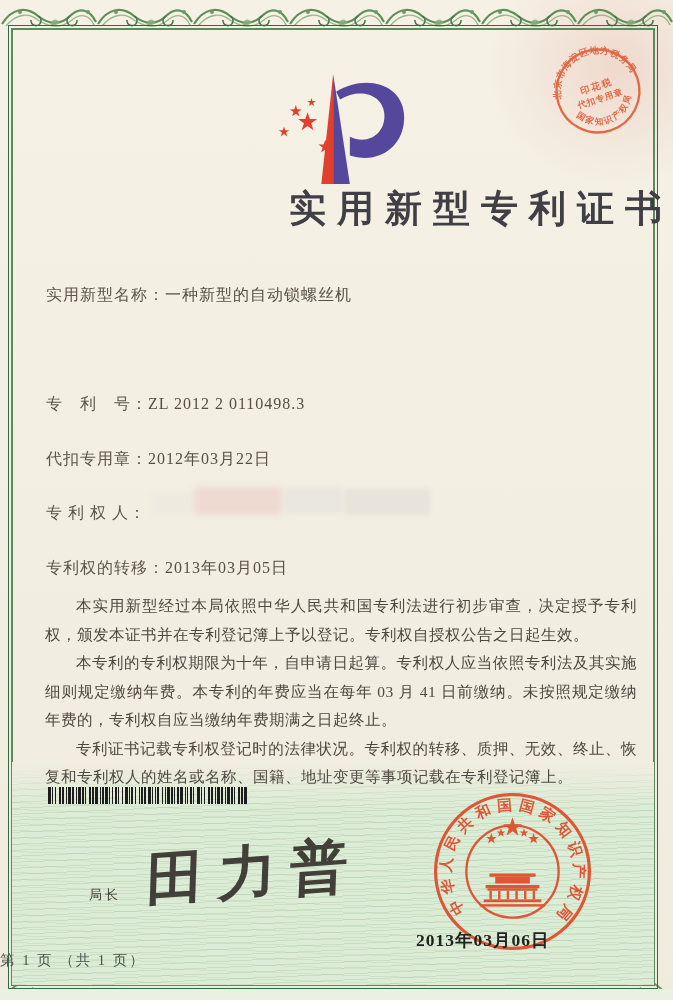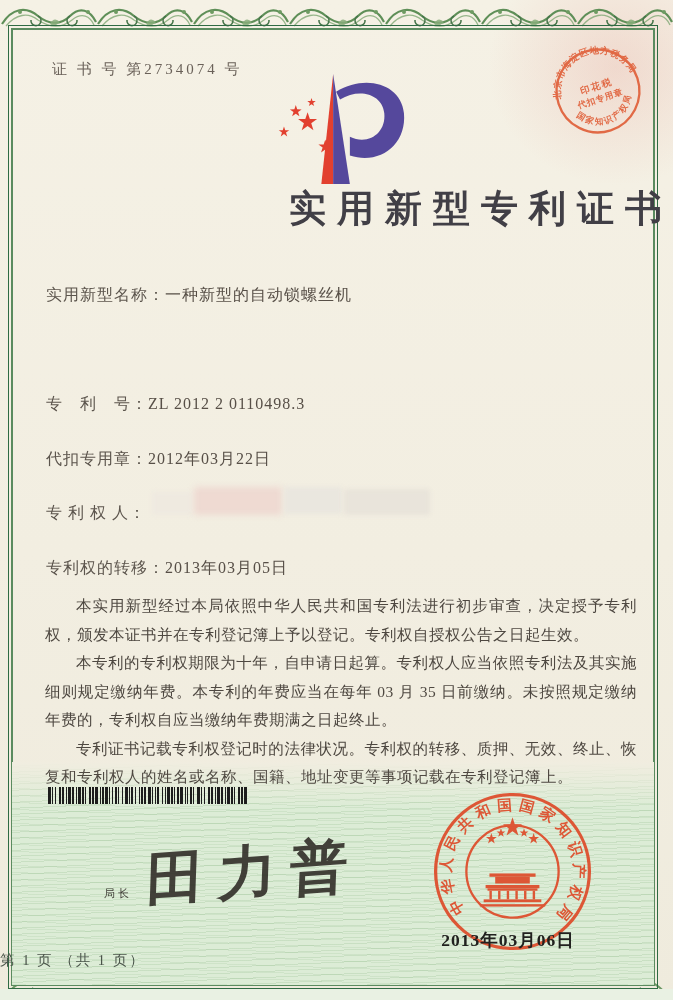--- a/index.html
+++ b/index.html
@@ -39,28 +39,28 @@
   .bb3{left:284px;top:487px;width:58px;height:27px;background:rgba(233,230,222,.92);filter:blur(2px);}
   .bb4{left:344px;top:489px;width:86px;height:26px;background:rgba(231,227,218,.88);filter:blur(2px);}
   .body-text{position:absolute;left:45px;width:592px;top:592px;font-size:15.5px;line-height:28.5px;
     color:#4e4841;text-align:justify;}
   .body-text p{margin:0;text-indent:2em;letter-spacing:.5px;}
   .footer{position:absolute;left:0;right:0;top:951px;text-align:left;font-size:14.5px;
     color:#4a544a;letter-spacing:2px;}
   
   .barcode{position:absolute;left:48px;top:787px;}
   
-  .sig-label{position:absolute;left:104px;top:886px;font-size:11px;color:#3d3a34;letter-spacing:3px;}
+  .sig-label{position:absolute;left:89px;top:886px;font-size:13px;color:#3d3a34;letter-spacing:3px;}
   .sig-name{position:absolute;left:146px;top:834px;font-size:58px;color:#2d2924;
     letter-spacing:14px;transform:rotate(-4deg) skewX(-6deg);font-weight:700;opacity:.88;}
   
   .tax-stamp{position:absolute;left:544px;top:37px;width:108px;height:108px;
     transform:rotate(-18deg);opacity:.92;}
   .grant-seal{position:absolute;left:426px;top:785px;width:173px;height:173px;opacity:.92;}
-  .seal-date{position:absolute;left:416px;top:928px;width:184px;text-align:center;
+  .seal-date{position:absolute;left:416px;top:928px;width:184px;text-align:left;
     font-size:17.5px;font-weight:700;color:#21211f;letter-spacing:1px;}
   .logo{position:absolute;left:262px;top:70px;width:160px;height:118px;}
   .bottom-strip{position:absolute;left:0;right:0;bottom:0;height:11px;background:#e9f1e3;}
 </style>
 </head>
 <body>
 
 <div class="page">
 
   <div class="stain-tr"></div>
@@ -97,21 +97,20 @@
     <path d="M50,26 q8,-6 14,2 q-8,6 -14,-2" fill="#86ab79" opacity=".8"></path>
   </svg>
 
   <div class="frame-outer">
     <div class="frame-inner"></div>
   </div>
 
   <div class="green-zone"></div>
   <div class="bottom-strip"></div>
 
-  <div class="cert-no">证 书 号 第2734074 号</div>
 
   <svg class="tax-stamp" viewBox="0 0 120 120" xmlns="http://www.w3.org/2000/svg" xmlns:xlink="http://www.w3.org/1999/xlink">
     <circle cx="60" cy="60" r="46" fill="none" stroke="#e0603a" stroke-width="2.6"></circle>
     <defs>
       <path id="taxArcTop" d="M18,60 A42,42 0 1 1 102,60"></path>
       <path id="taxArcBot" d="M23,60 A37,37 0 0 0 97,60"></path>
     </defs>
     <text font-size="10" fill="#e0603a" letter-spacing="1" font-weight="700">
       <textPath href="#taxArcTop" xlink:href="#taxArcTop" startOffset="4">北京市海淀区地方税务局</textPath>
     </text>
@@ -155,21 +154,21 @@
   <div class="blurbox bb1"></div>
   <div class="blurbox bb2"></div>
   <div class="blurbox bb3"></div>
   <div class="blurbox bb4"></div>
   <div class="row r6">
     <span class="lbl">专利权的转移：</span><span class="val">2013年03月05日</span>
   </div>
 
   <div class="body-text">
     <p>本实用新型经过本局依照中华人民共和国专利法进行初步审查，决定授予专利权，颁发本证书并在专利登记簿上予以登记。专利权自授权公告之日起生效。</p>
-    <p>本专利的专利权期限为十年，自申请日起算。专利权人应当依照专利法及其实施细则规定缴纳年费。本专利的年费应当在每年 03 月 35 日前缴纳。未按照规定缴纳年费的，专利权自应当缴纳年费期满之日起终止。</p>
+    <p>本专利的专利权期限为十年，自申请日起算。专利权人应当依照专利法及其实施细则规定缴纳年费。本专利的年费应当在每年 03 月 41 日前缴纳。未按照规定缴纳年费的，专利权自应当缴纳年费期满之日起终止。</p>
     <p>专利证书记载专利权登记时的法律状况。专利权的转移、质押、无效、终止、恢复和专利权人的姓名或名称、国籍、地址变更等事项记载在专利登记簿上。</p>
   </div>
 
   <svg class="barcode" width="201" height="17" viewBox="0 0 201 17" xmlns="http://www.w3.org/2000/svg">
     <path d="M0,8.5 H201" stroke="#1d1d1d" stroke-width="17" stroke-dasharray="3 1 1 2 1 3 2 1 2 2 1 1 3 1 2 2 1 1 3 1 2 1 1 3 2 1 2 1 3 2 1 1 2 1 3 1 1 2 1 2 2 1 1 3 1 2 3 1 1 1 2 2 1 3 1 1 2 1 2 2 3 1 1 2 1 1 2 3 1 2 1 1 3 1 2 1 1 2 2 1 3 2 1 1 1 2 2 1 1 3"></path>
   </svg>
 
   <div class="sig-label">局长</div>
   <div class="sig-name">田力普</div>
 

